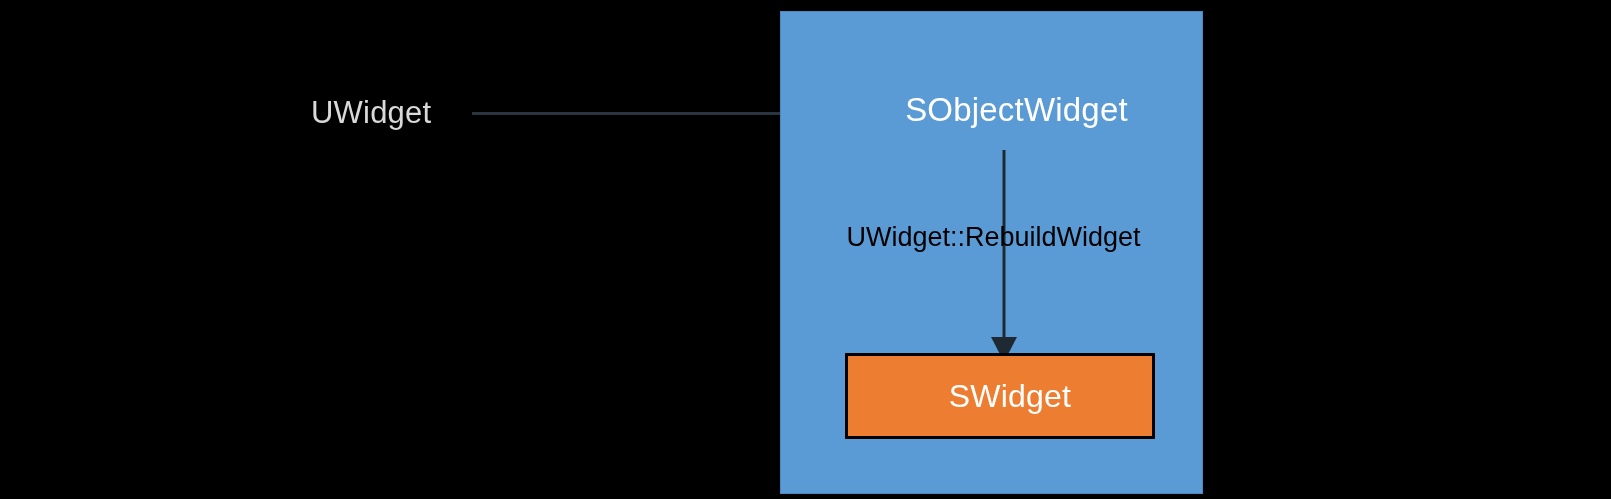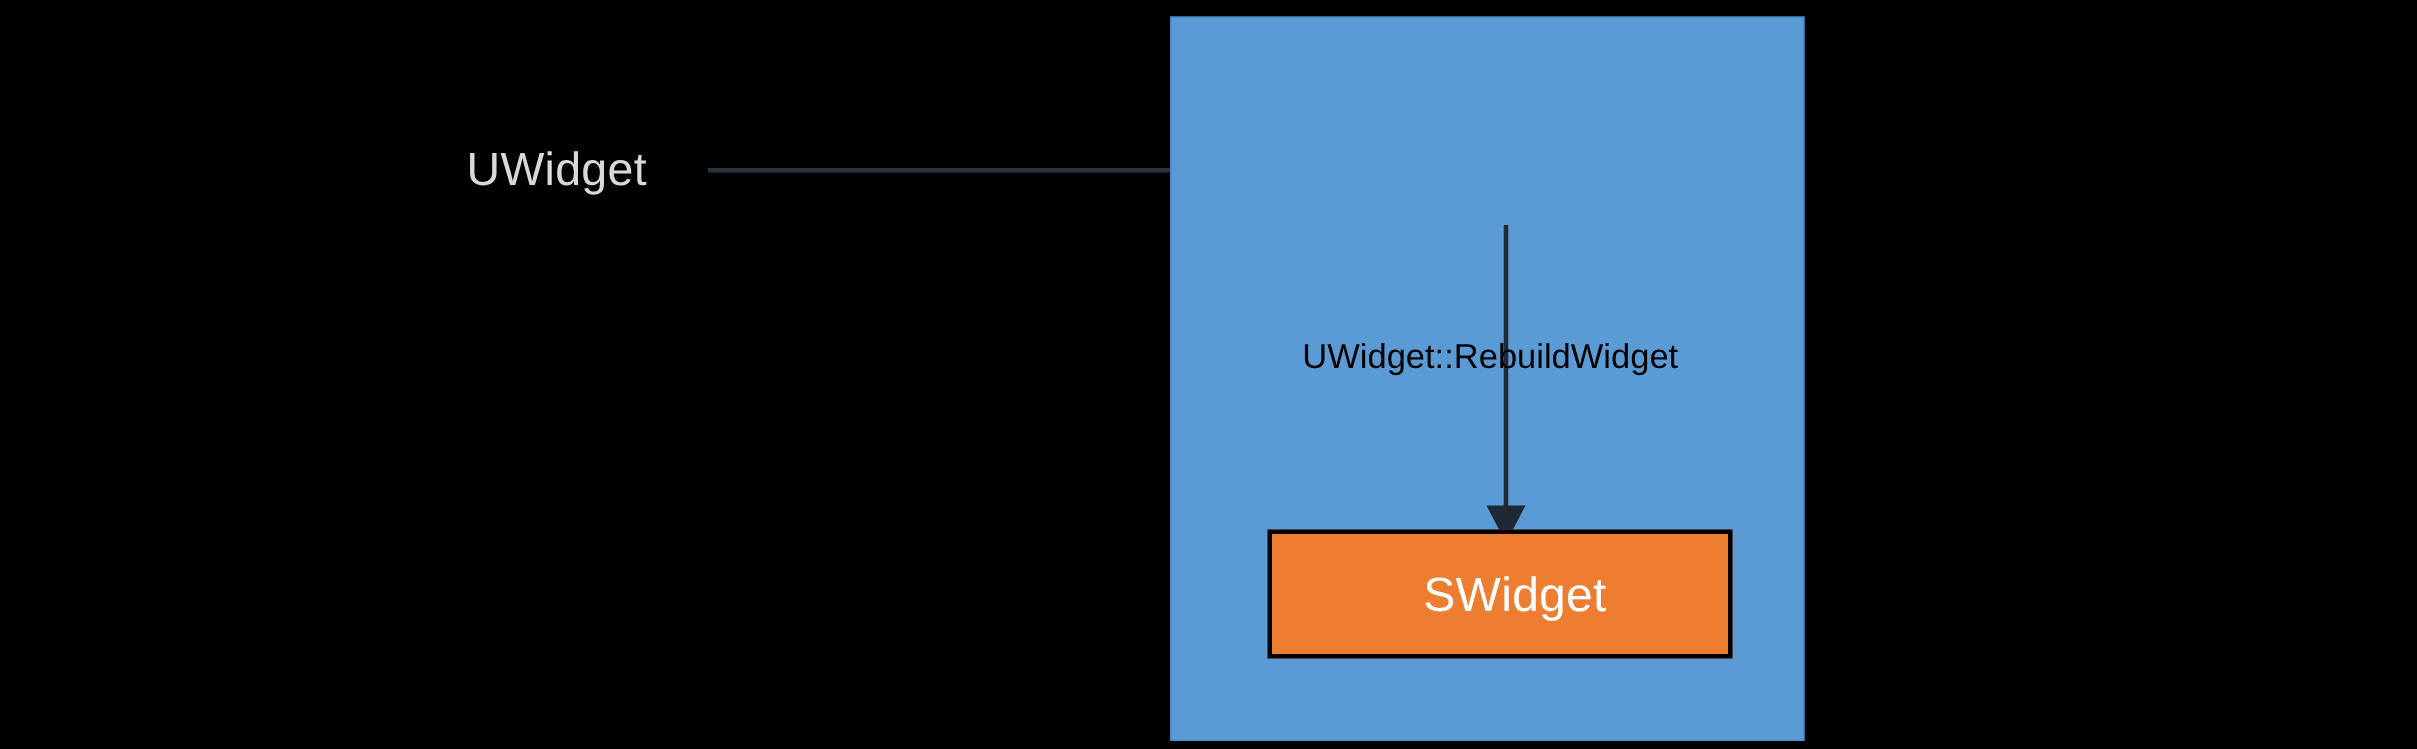--- a/index.html
+++ b/index.html
@@ -74,21 +74,21 @@
     width: 36px;
     height: 215px;
   }
 
   .v-connector-label {
     position: absolute;
     left: 0px;
     top: 208px;
     width: 423px;
     text-align: center;
-    font-size: 23px;
+    font-size: 27px;
     line-height: 34px;
     color: #000000;
     white-space: nowrap;
     padding-left: 2px;
     box-sizing: border-box;
   }
 
   
   .orange-node {
     position: absolute;
@@ -121,20 +121,21 @@
 
   <div class="h-connector">
     <svg width="385" height="36" viewBox="0 0 385 36" xmlns="http://www.w3.org/2000/svg">
       <line x1="4" y1="17.5" x2="364" y2="17.5" stroke="#2b3441" stroke-width="3"></line>
       <polygon points="362,6 385,17.5 362,29" fill="#2b3441"></polygon>
     </svg>
   </div>
 
   <div class="blue-panel">
 
+    <div class="panel-title">SObjectWidget</div>
 
     <div class="v-connector">
       <svg width="36" height="215" viewBox="0 0 36 215" xmlns="http://www.w3.org/2000/svg">
         <line x1="18" y1="0" x2="18" y2="190" stroke="#1f2933" stroke-width="3"></line>
         <polygon points="5,187 31,187 18,212" fill="#1f2933"></polygon>
       </svg>
     </div>
 
     <div class="v-connector-label">UWidget::RebuildWidget</div>
 

